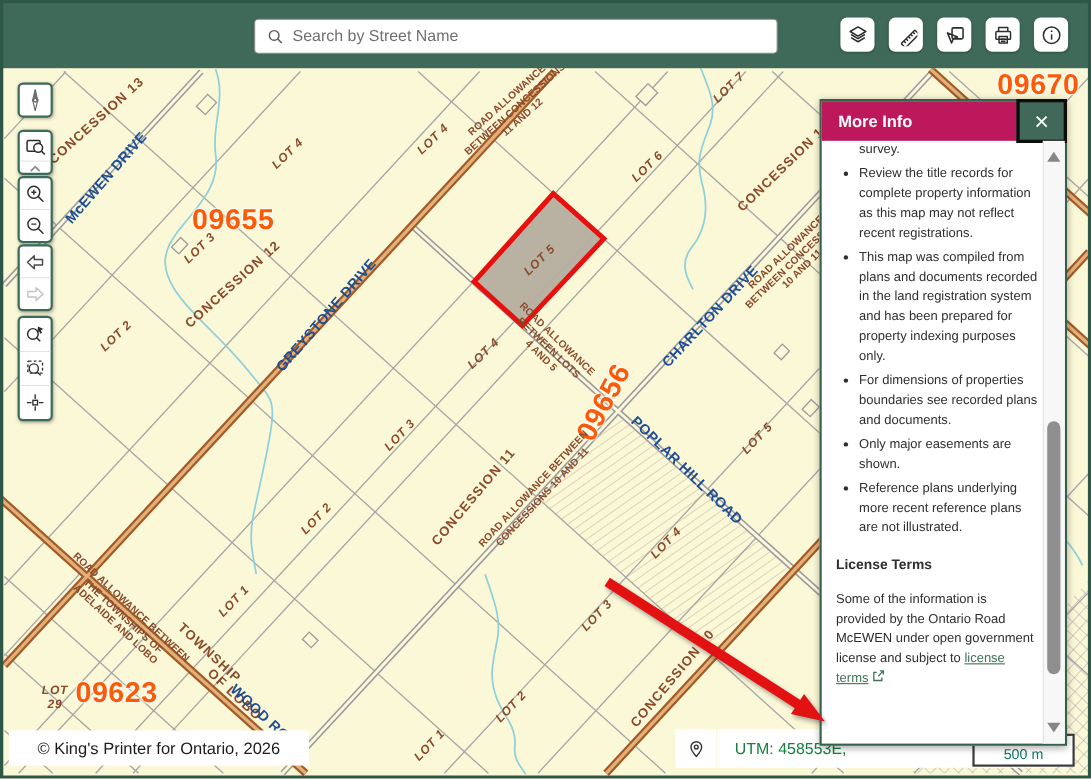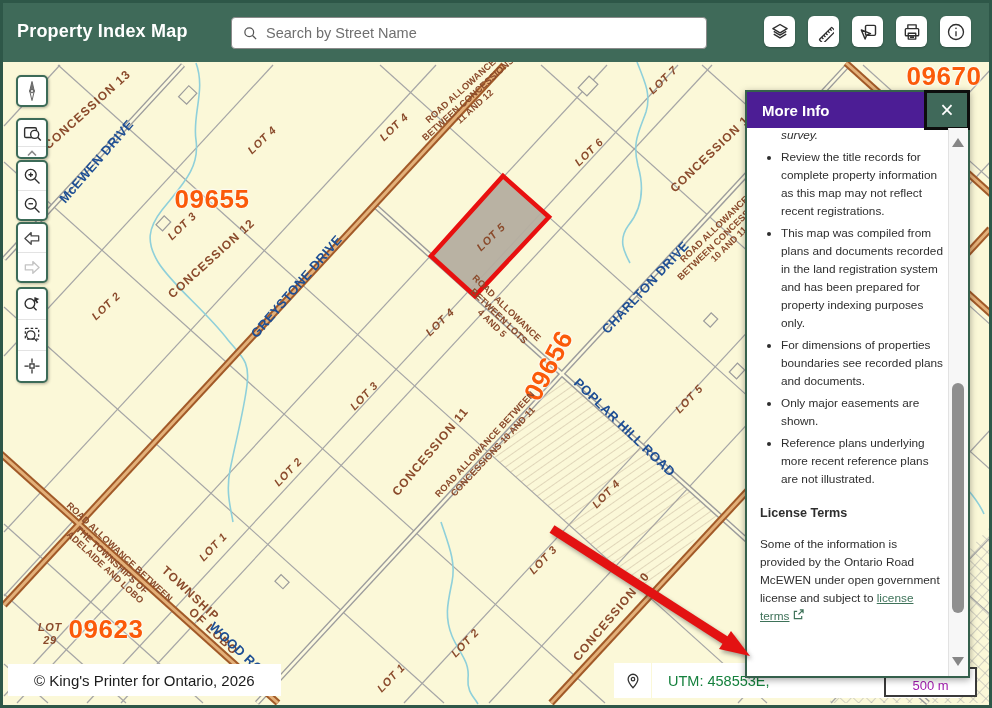--- a/index.html
+++ b/index.html
@@ -27,27 +27,27 @@
   .conc{color:#8a4a2b;font-weight:bold;font-size:12px;letter-spacing:1.1px;}
   .allow{color:#8a4a2b;font-weight:bold;font-size:9.3px;letter-spacing:.1px;}
   .block{color:#fb5a09;font-weight:bold;font-size:26px;letter-spacing:.5px;text-shadow:0 0 2px #fff,0 0 2px #fff,0 0 3px #fff;}
   #map-labels{position:absolute;left:0;top:0;width:992px;height:708px;z-index:2;pointer-events:none;}
   .mapsvg{position:absolute;left:0;top:0;z-index:1;}
   
   .sbox{position:absolute;background:#fff;z-index:10;color:#1c1c1c;}
   .copyright{left:8px;top:664px;height:32px;padding:0 26px;display:flex;align-items:center;font-size:15px;}
   .pinbox{left:614px;top:663px;width:37px;height:35px;display:flex;align-items:center;justify-content:center;}
   .utmbox{left:652px;top:663px;width:292px;height:35px;display:flex;align-items:center;padding-left:16px;font-size:14.5px;color:#15803d;}
-  .scalebox{left:884px;top:667px;width:93px;height:30px;border:2px solid #3a3a3a;box-sizing:border-box;display:flex;align-items:flex-end;justify-content:center;padding-bottom:2px;font-size:13px;color:#a21caf;}
+  .scalebox{left:884px;top:667px;width:93px;height:30px;border:2px solid #3a3a3a;box-sizing:border-box;display:flex;align-items:flex-end;justify-content:center;padding-bottom:2px;font-size:13px;color:#0f766e;}
   
   .panel{position:absolute;left:745px;top:90px;width:225px;height:588px;background:#fff;border:2px solid #35604c;box-sizing:border-box;box-shadow:0 2px 7px rgba(0,0,0,.35);z-index:20;}
-  .panel-header{height:36px;background:#4c1d95;display:flex;align-items:center;padding-left:15px;color:#fff;font-size:15px;font-weight:bold;}
+  .panel-header{height:36px;background:#be185d;display:flex;align-items:center;padding-left:15px;color:#fff;font-size:15px;font-weight:bold;}
   .panel-close{position:absolute;top:-2px;right:-2px;width:46px;height:40px;background:#40695a;border:3px solid #0d0d0d;box-sizing:border-box;color:#fff;font-size:23px;line-height:1;display:flex;align-items:center;justify-content:center;cursor:pointer;padding:0;}
   .panel-body{position:absolute;top:36px;bottom:0;left:0;right:19px;overflow:hidden;padding:5px 5px 8px 13px;font-size:11.8px;line-height:18px;color:#2e2e2e;}
-  .clipline{margin:-7px 0 0 21px;font-style:italic;}
+  .clipline{margin:-7px 0 0 21px;}
   .panel-body ul{margin:4px 0 16px;padding-left:21px;}
   .panel-body li{margin-bottom:4px;}
   .lic-h{font-weight:bold;font-size:12.6px;margin-top:15px;}
   .lic-p{margin-top:13px;}
   .lic-link{color:#3e7259;text-decoration:underline;cursor:pointer;}
   .scrollbar{position:absolute;top:36px;right:0;bottom:0;width:19px;background:#f7f7f7;border-left:1px solid #e2e2e2;}
   .sb-up{position:absolute;top:10px;left:3px;width:0;height:0;border-left:6.5px solid transparent;border-right:6.5px solid transparent;border-bottom:9px solid #868686;cursor:pointer;}
   .sb-down{position:absolute;bottom:10px;left:3px;width:0;height:0;border-left:6.5px solid transparent;border-right:6.5px solid transparent;border-top:9px solid #868686;cursor:pointer;}
   .sb-thumb{position:absolute;left:3px;width:12px;top:255px;height:230px;background:#8f8f8f;border-radius:7px;cursor:grab;}
   
@@ -200,21 +200,20 @@
       <div class="ml allow" style="left: 112px; top: 560px; transform: translate(-50%, -50%) rotate(43deg);">ROAD ALLOWANCE BETWEEN
 THE TOWNSHIPS OF
 ADELAIDE AND LOBO</div>
       <div class="ml conc" style="left: 190px; top: 594px; transform: translate(-50%, -50%) rotate(43deg);">TOWNSHIP</div>
       <div class="ml conc" style="left: 213px; top: 632px; transform: translate(-50%, -50%) rotate(43deg);">OF LOBO</div>
       <div class="ml street" style="left: 243px; top: 655px; transform: translate(-50%, -50%) rotate(43deg);">WOOD ROAD</div>
       <div class="ml block" style="left: 944px; top: 77px; transform: translate(-50%, -50%) rotate(0deg);">09670</div>
     </div>
 
   <header class="hdr">
-    <div class="hdr-title">Property Index Map</div>
     <div class="searchwrap">
       <svg width="15" height="15" viewBox="0 0 24 24" fill="none" stroke="#555" stroke-width="2">
           <circle cx="10" cy="10" r="7"></circle>
           <path d="M15.2 15.2 21 21"></path>
         </svg>
       <input type="text" value="" placeholder="Search by Street Name" style="">
     </div>
     <div class="hdr-tools">
       <button class="tbtn">
         <span class="icon">

